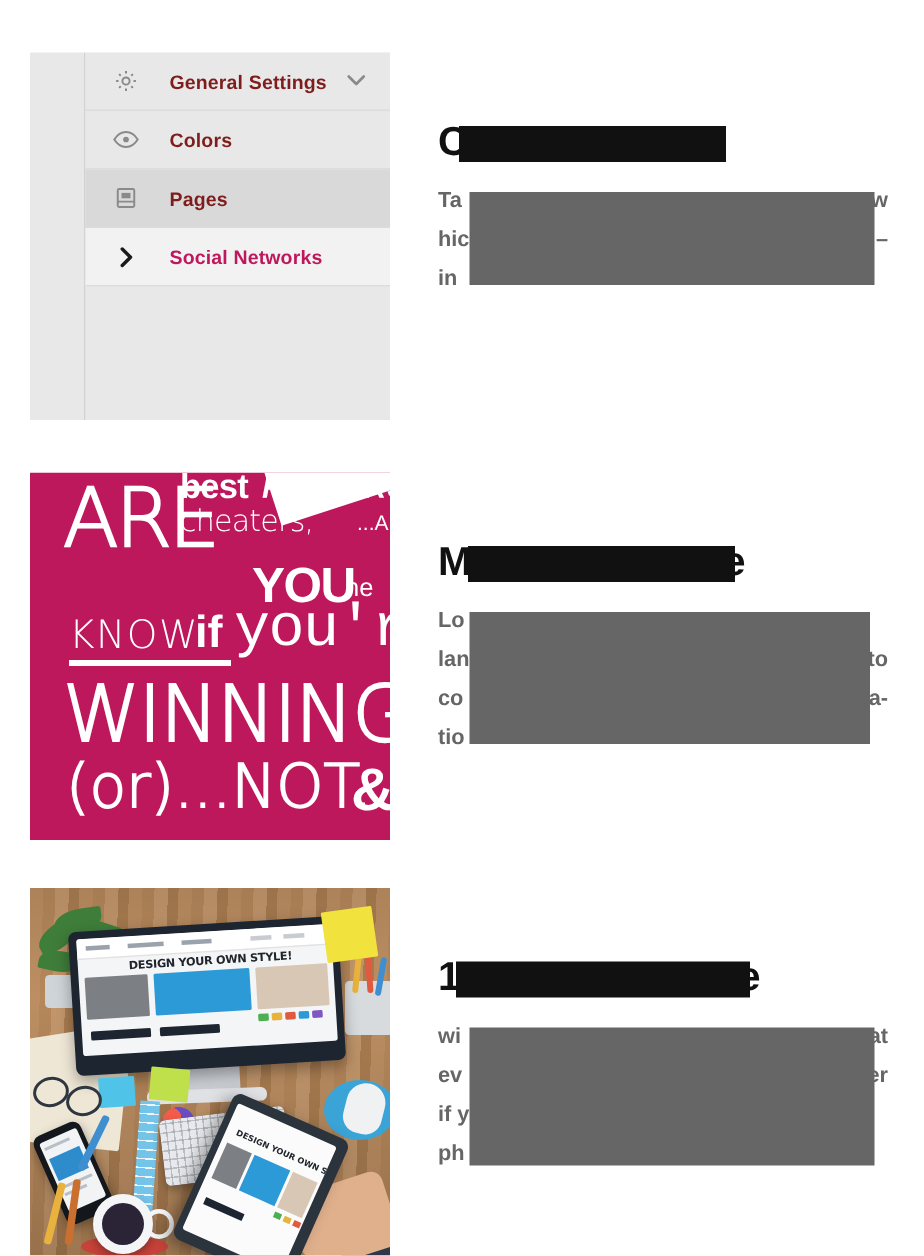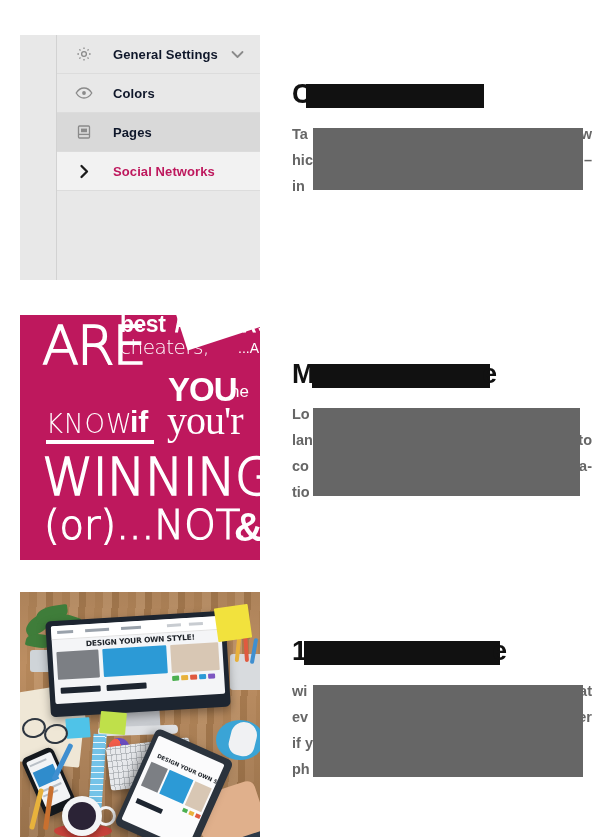--- a/index.html
+++ b/index.html
@@ -104,21 +104,21 @@
     color: #8a8a8a;
     display: flex;
     align-items: center;
     justify-content: center;
   }
   .menu-ico svg { display: block; }
   .menu-label {
     margin-left: 18px;
     font-size: 13px;
     font-weight: bold;
-    color: #0f172a;
+    color: #7f1d1d;
     letter-spacing: 0.1px;
     white-space: nowrap;
   }
   .menu-item.is-active .menu-label { color: #be185d; }
   .menu-item.is-active .menu-ico   { color: #1b1b1b; }
   .menu-caret {
     position: absolute;
     right: 16px;
     top: 50%;
     transform: translateY(-50%);
@@ -153,22 +153,22 @@
   .pl-where   { left: 26px;  top: 52px;  font-size: 38px; font-style: italic;
                 font-weight: 300; font-family: "DejaVu Sans", sans-serif;
                 letter-spacing: -1px; }
   .pl-you     { left: 148px; top: 58px;  font-size: 33px; font-weight: bold;
                 letter-spacing: -1px; }
   .pl-ne      { left: 210px; top: 68px;  font-size: 17px; font-weight: 300; }
   .pl-know    { left: 26px;  top: 96px;  font-size: 26px; font-weight: 300;
                 font-family: "DejaVu Sans", sans-serif; letter-spacing: 1px; }
   .pl-if      { left: 110px; top: 92px;  font-size: 30px; 
                 font-weight: bold; }
-  .pl-youre   { left: 147px; top: 86px;  font-size: 40px; font-weight: 300;
-                font-family: Liberation Serif, serif; letter-spacing: -1px; }
+  .pl-youre   { left: 136px; top: 86px;  font-size: 40px; font-weight: 300;
+                font-family: Liberation Mono, monospace; letter-spacing: -1px; }
   .pl-rule    { left: 26px;  top: 125px; width: 108px; height: 4px;
                 background: #ffffff; }
   .pl-winning { left: 22px;  top: 136px; font-size: 52px; font-weight: 300;
                 font-family: "DejaVu Sans", sans-serif; letter-spacing: -1px;
                 color: transparent; -webkit-text-stroke: 1.4px #ffffff; }
   .pl-ornot   { left: 24px;  top: 190px; font-size: 40px; font-weight: 300;
                 font-family: "DejaVu Sans", sans-serif; letter-spacing: 0px;
                 color: transparent; -webkit-text-stroke: 1.2px #ffffff; }
   .pl-amp     { left: 214px; top: 192px; font-size: 40px; font-weight: bold; }
   #poster .corner-fold {

